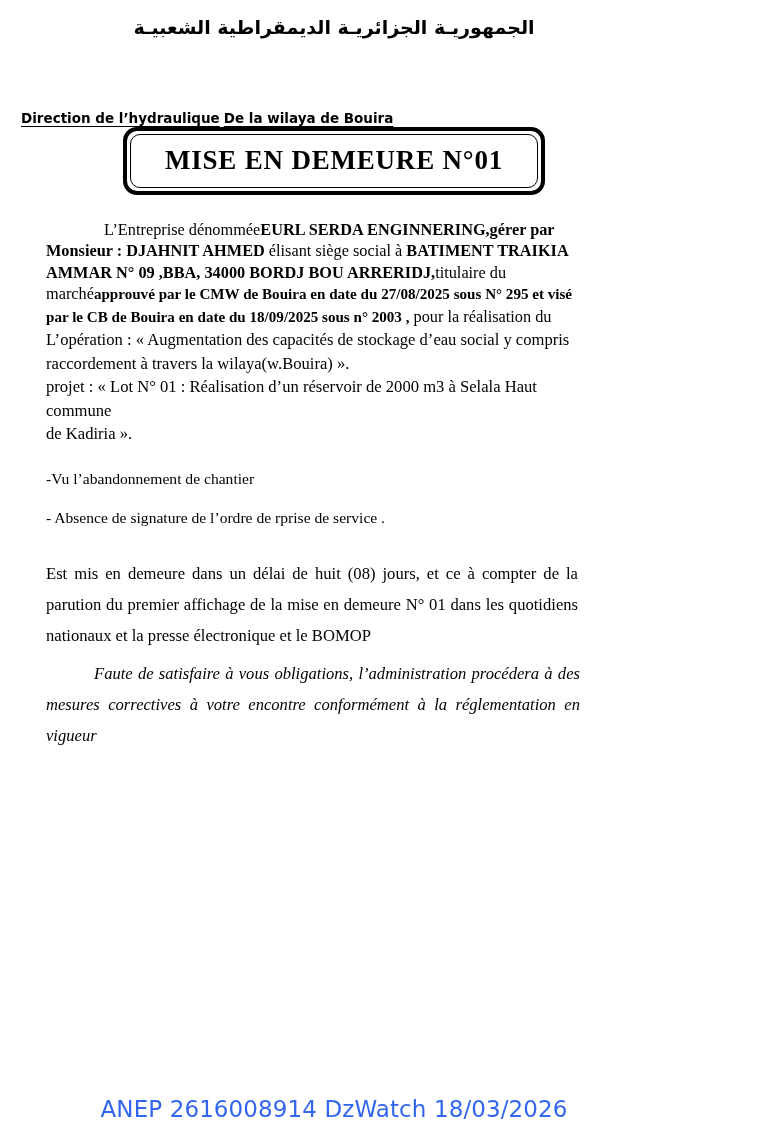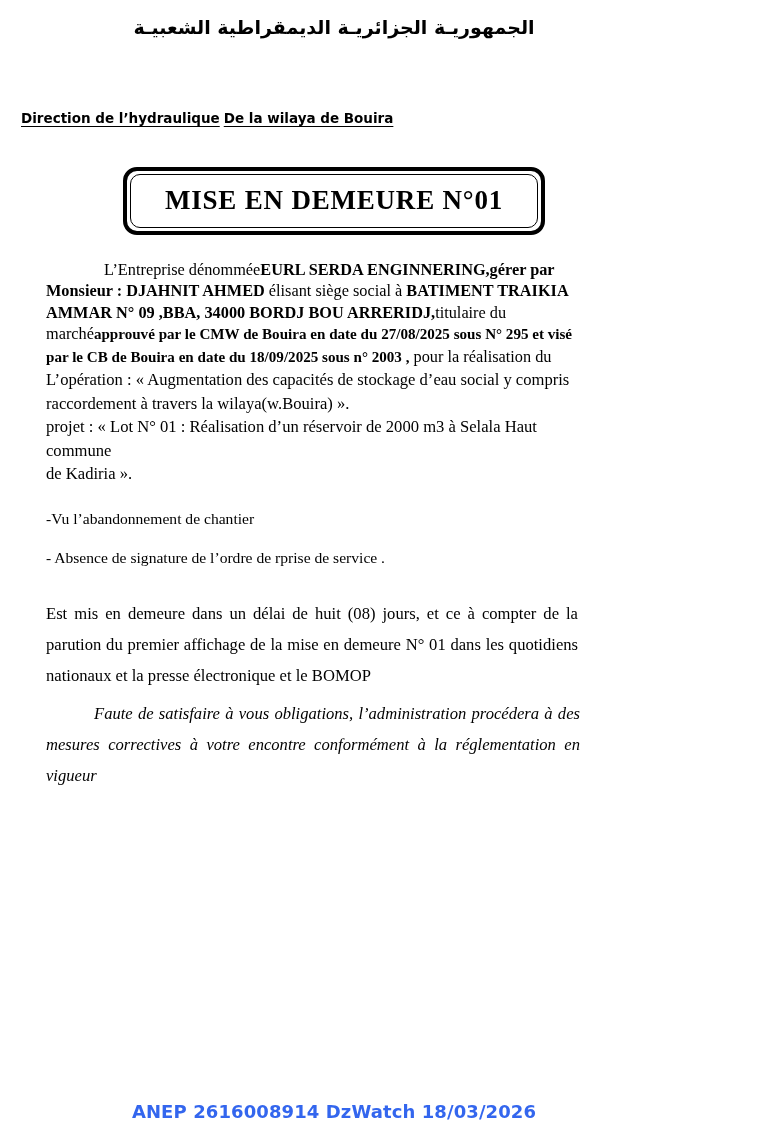--- a/index.html
+++ b/index.html
@@ -60,21 +60,20 @@
     text-decoration: underline;
     text-underline-offset: 3px;
     display: inline-block;
   }
   .direction-line.second {
     margin-top: 15px;
   }
 
   
   .title-wrap {
-    margin-top: 40px;
     display: flex;
     justify-content: center;
     align-items: center;
   }
   .title-box-outer {
     border: 4px solid #000000;
     border-radius: 14px;
     padding: 3px;
     background: #ffffff;
   }
@@ -138,22 +137,22 @@
   
   .footer {
     position: absolute;
     left: 0;
     right: 0;
     bottom: 16px;
     text-align: center;
   }
   .footer-text {
     font-family: "DejaVu Sans", "Liberation Sans", sans-serif;
-    font-weight: 700;
-    font-size: 18px;
+    font-weight: 400;
+    font-size: 23px;
     letter-spacing: 0.1px;
   }
 </style>
 </head>
 <body>
 
 <div class="page">
 
   <div class="header">
     <div class="header-ar">الجمهوريـة الجزائريـة الديمقراطية الشعبيـة</div>

